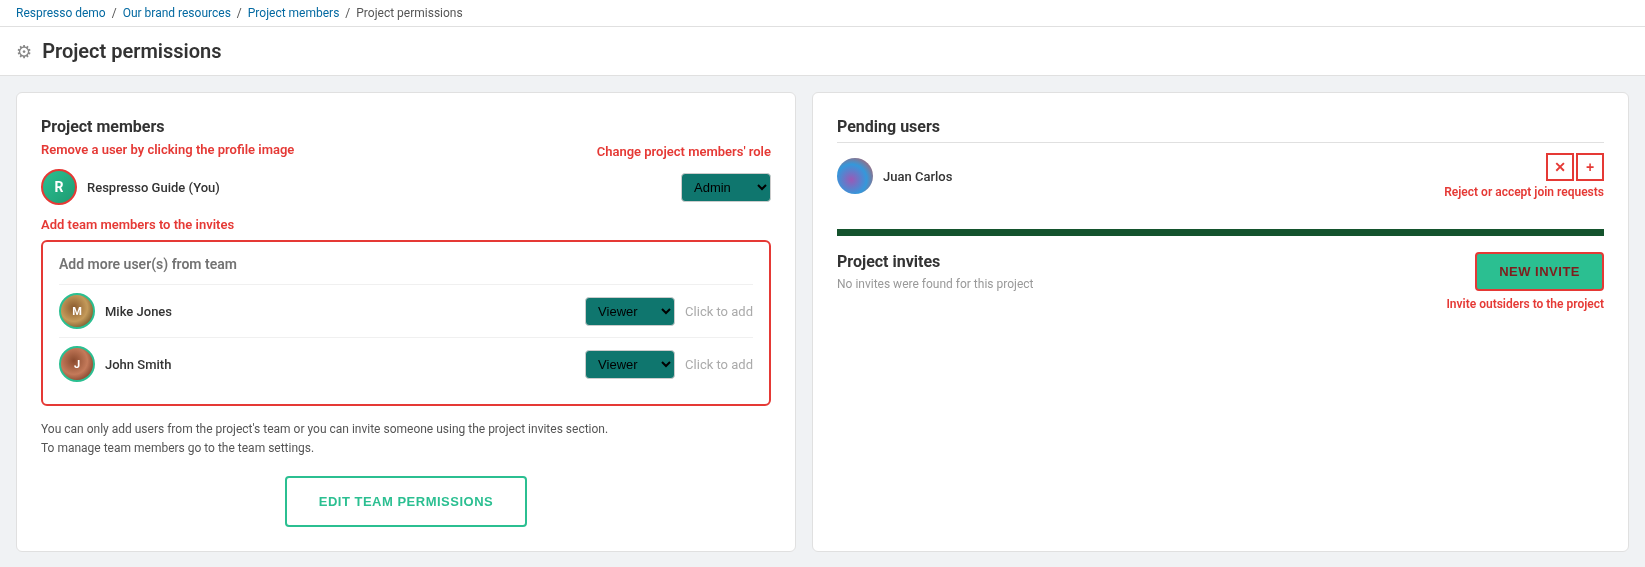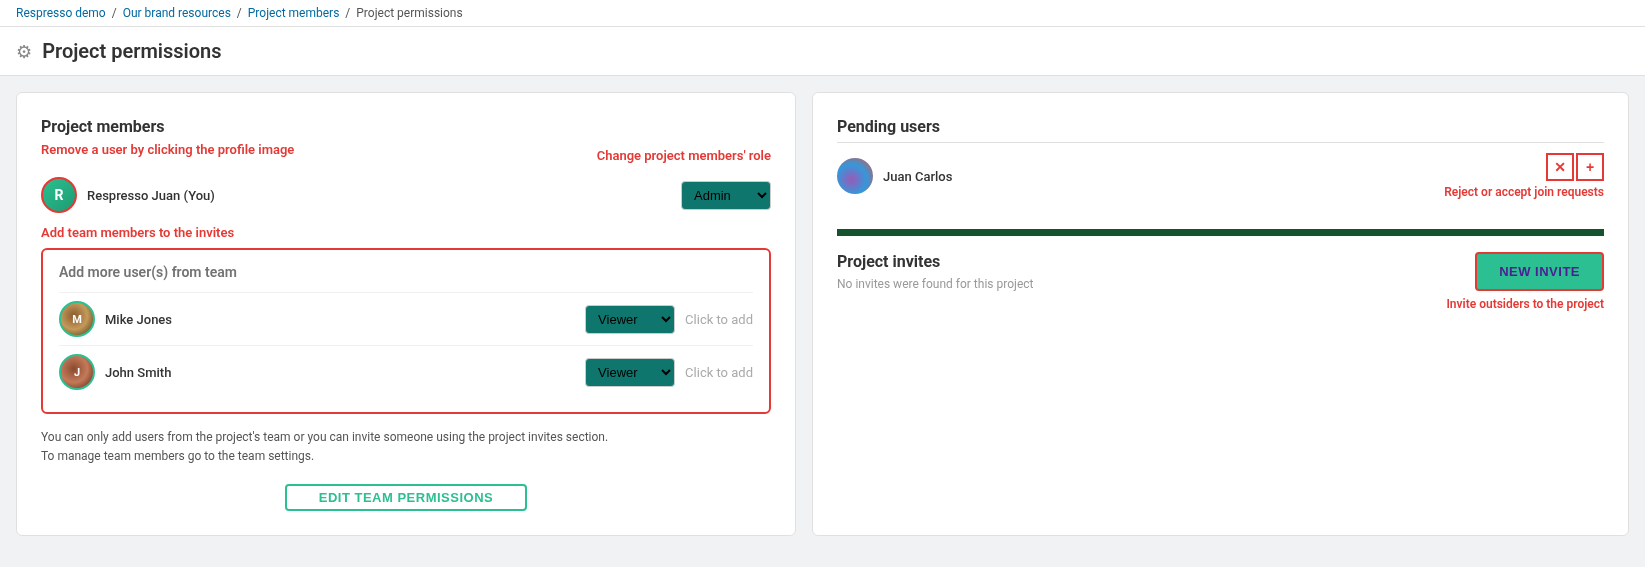--- a/index.html
+++ b/index.html
@@ -149,21 +149,21 @@
       margin-bottom: 18px;
     }
     .edit-team-btn {
       display: block;
       margin: 0 auto;
       border: 2px solid #2bbf91;
       background: #fff;
       color: #2bbf91;
       font-weight: 700;
       font-size: 13px;
-      padding: 4px 32px;
+      padding: 16px 32px;
       border-radius: 4px;
       cursor: pointer;
       letter-spacing: 0.5px;
     }
     .pending-section { margin-bottom: 20px; }
     .pending-user-row {
       display: flex;
       align-items: center;
       gap: 10px;
       padding: 10px 0;
@@ -196,21 +196,21 @@
     }
     .project-invites-section { padding-top: 16px; border-top: 7px solid #14532d; }
     .invites-header {
       display: flex;
       align-items: flex-start;
       justify-content: space-between;
       margin-bottom: 6px;
     }
     .new-invite-btn {
       background: #2bbf91;
-      color: #4c1d95;
+      color: #7f1d1d;
       border: 2px solid #e53935;
       font-weight: 700;
       font-size: 13px;
       padding: 10px 22px;
       border-radius: 4px;
       cursor: pointer;
       letter-spacing: 0.5px;
     }
     .no-invites-text {
       font-size: 12px;
@@ -242,27 +242,27 @@
   <span class="gear-icon">⚙</span>
   <h1 class="page-header-title">Project permissions</h1>
 </div>
 
 <div class="main-content">
 
   <div class="left-panel">
     <div class="section-title">Project members</div>
 
     <div style="display:flex; align-items:center; margin-bottom:8px;">
-      <span class="red-label" style="margin-bottom:12px;">Remove a user by clicking the profile image</span>
+      <span class="red-label" style="margin-bottom:4px;">Remove a user by clicking the profile image</span>
       <span class="red-label" style="margin-bottom:0; margin-left:auto;">Change project members' role</span>
     </div>
 
     <div class="member-row">
       <div class="avatar avatar-r">R</div>
-      <span class="member-name">Respresso Juan (You)</span>
+      <span class="member-name">Respresso Guide (You)</span>
       <div class="role-select-wrapper">
         <select class="role-select">
           <option>Admin</option>
           <option>Editor</option>
           <option>Viewer</option>
         </select>
       </div>
     </div>
 
     <div class="red-label">Add team members to the invites</div>

